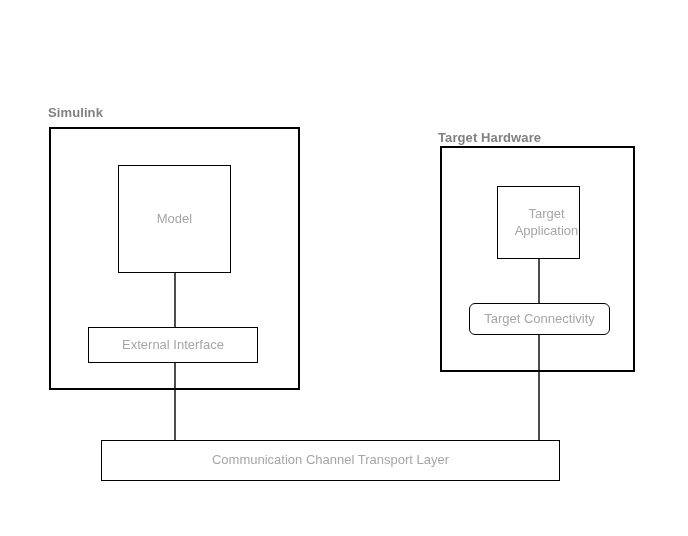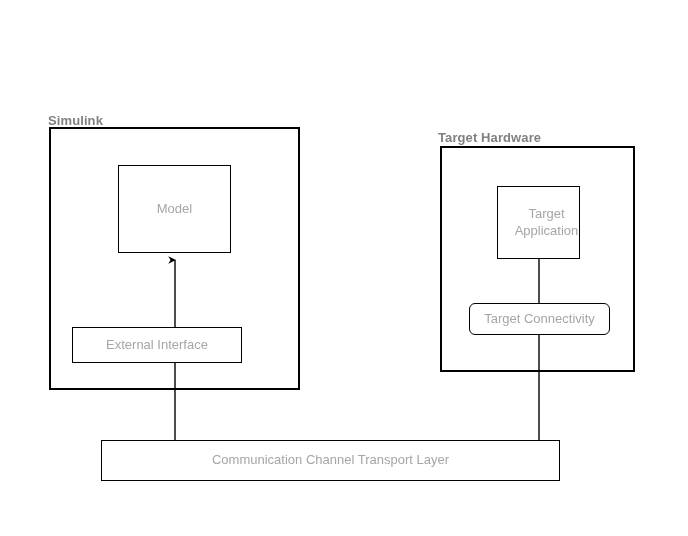--- a/index.html
+++ b/index.html
@@ -55,23 +55,23 @@
   .connector {
     position: absolute;
     z-index: 2;
   }
   .connector svg {
     display: block;
     overflow: visible;
   }
 
   #simulink-box      { left: 49px;  top: 127px; width: 251px; height: 263px; }
-  #simulink-label    { left: 48px;  top: 105px; margin-top: 8px; }
-  #model-block       { left: 118px; top: 165px; width: 113px; height: 88px; }
-  #external-interface-block { left: 72px; top: 327px; width: 170px; height: 36px; }
+  #simulink-label    { left: 48px;  top: 105px; }
+  #model-block       { left: 118px; top: 165px; width: 113px; height: 108px; }
+  #external-interface-block { left: 88px; top: 327px; width: 170px; height: 36px; }
 
   #target-hardware-box   { left: 440px; top: 146px; width: 195px; height: 226px; }
   #target-hardware-label { left: 438px; top: 130px; }
   #target-application-block { left: 497px; top: 186px; width: 83px; height: 73px; padding-left: 16px; }
   #target-connectivity-block { left: 469px; top: 303px; width: 141px; height: 32px; border-radius: 6px; }
 
   #transport-layer-block { left: 101px; top: 440px; width: 459px; height: 41px; }
 
   #arrow-model-extif   { left: 160px; top: 258px; width: 30px; height: 76px; }
   #arrow-extif-transport { left: 160px; top: 356px; width: 30px; height: 92px; }

